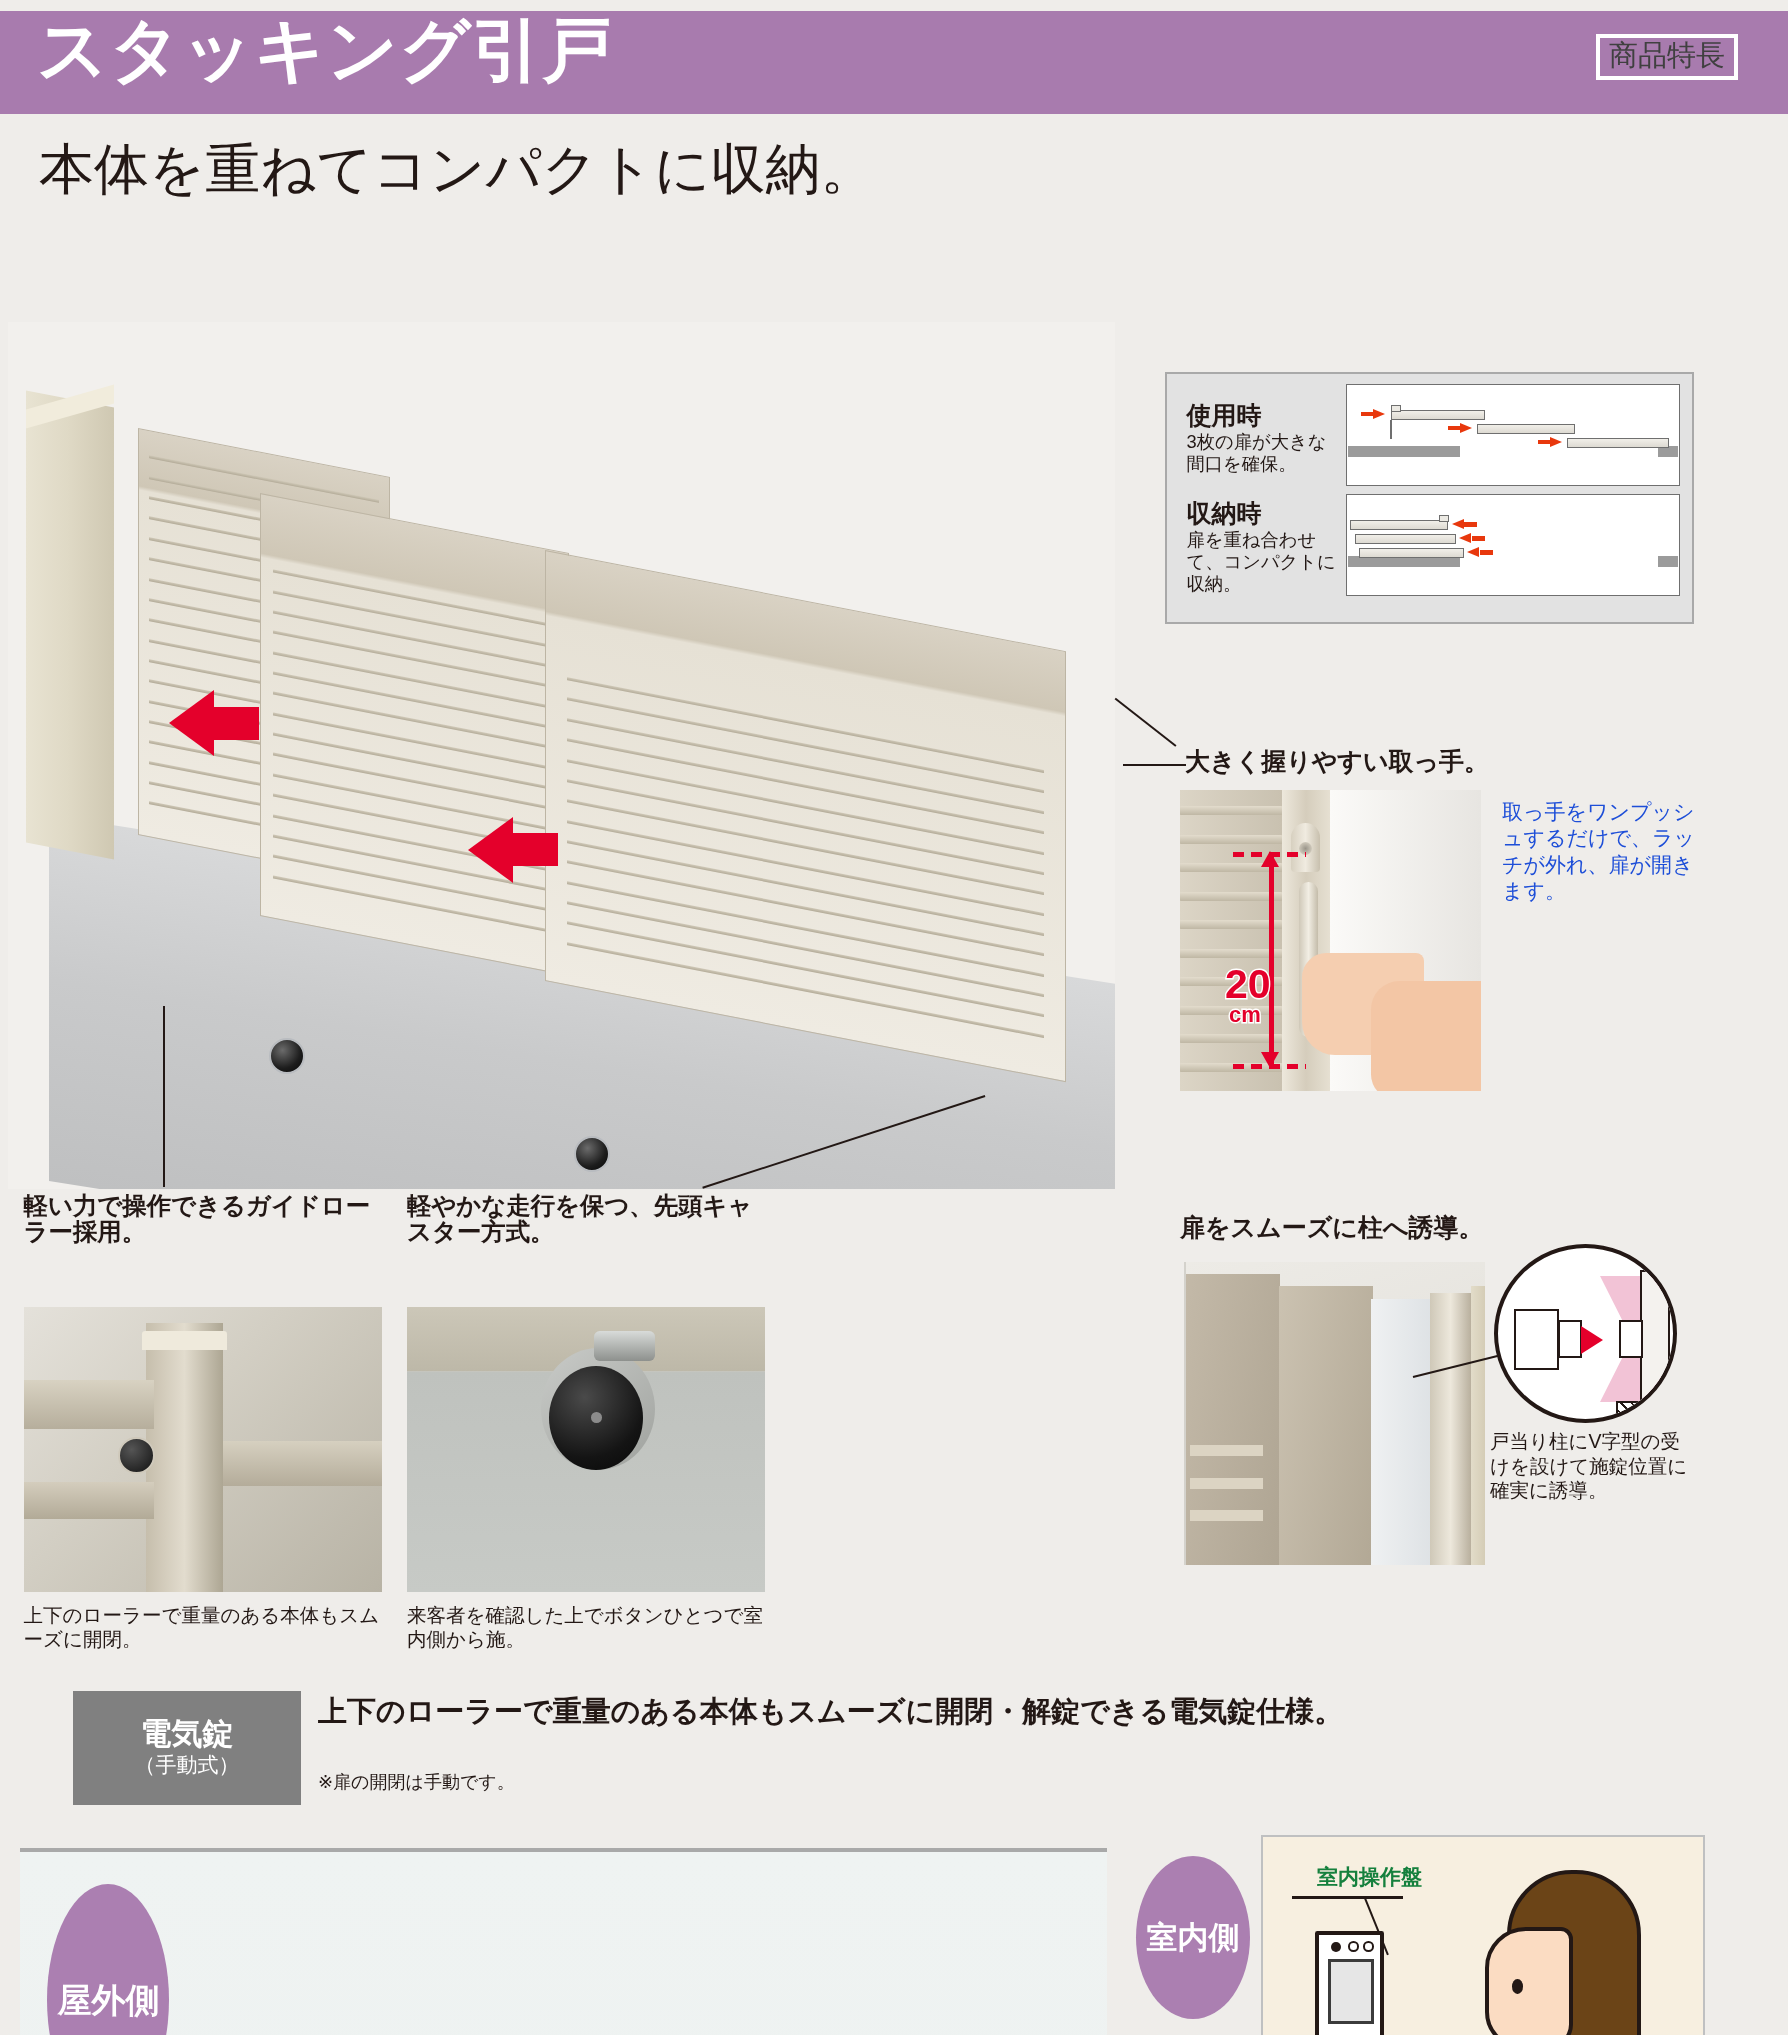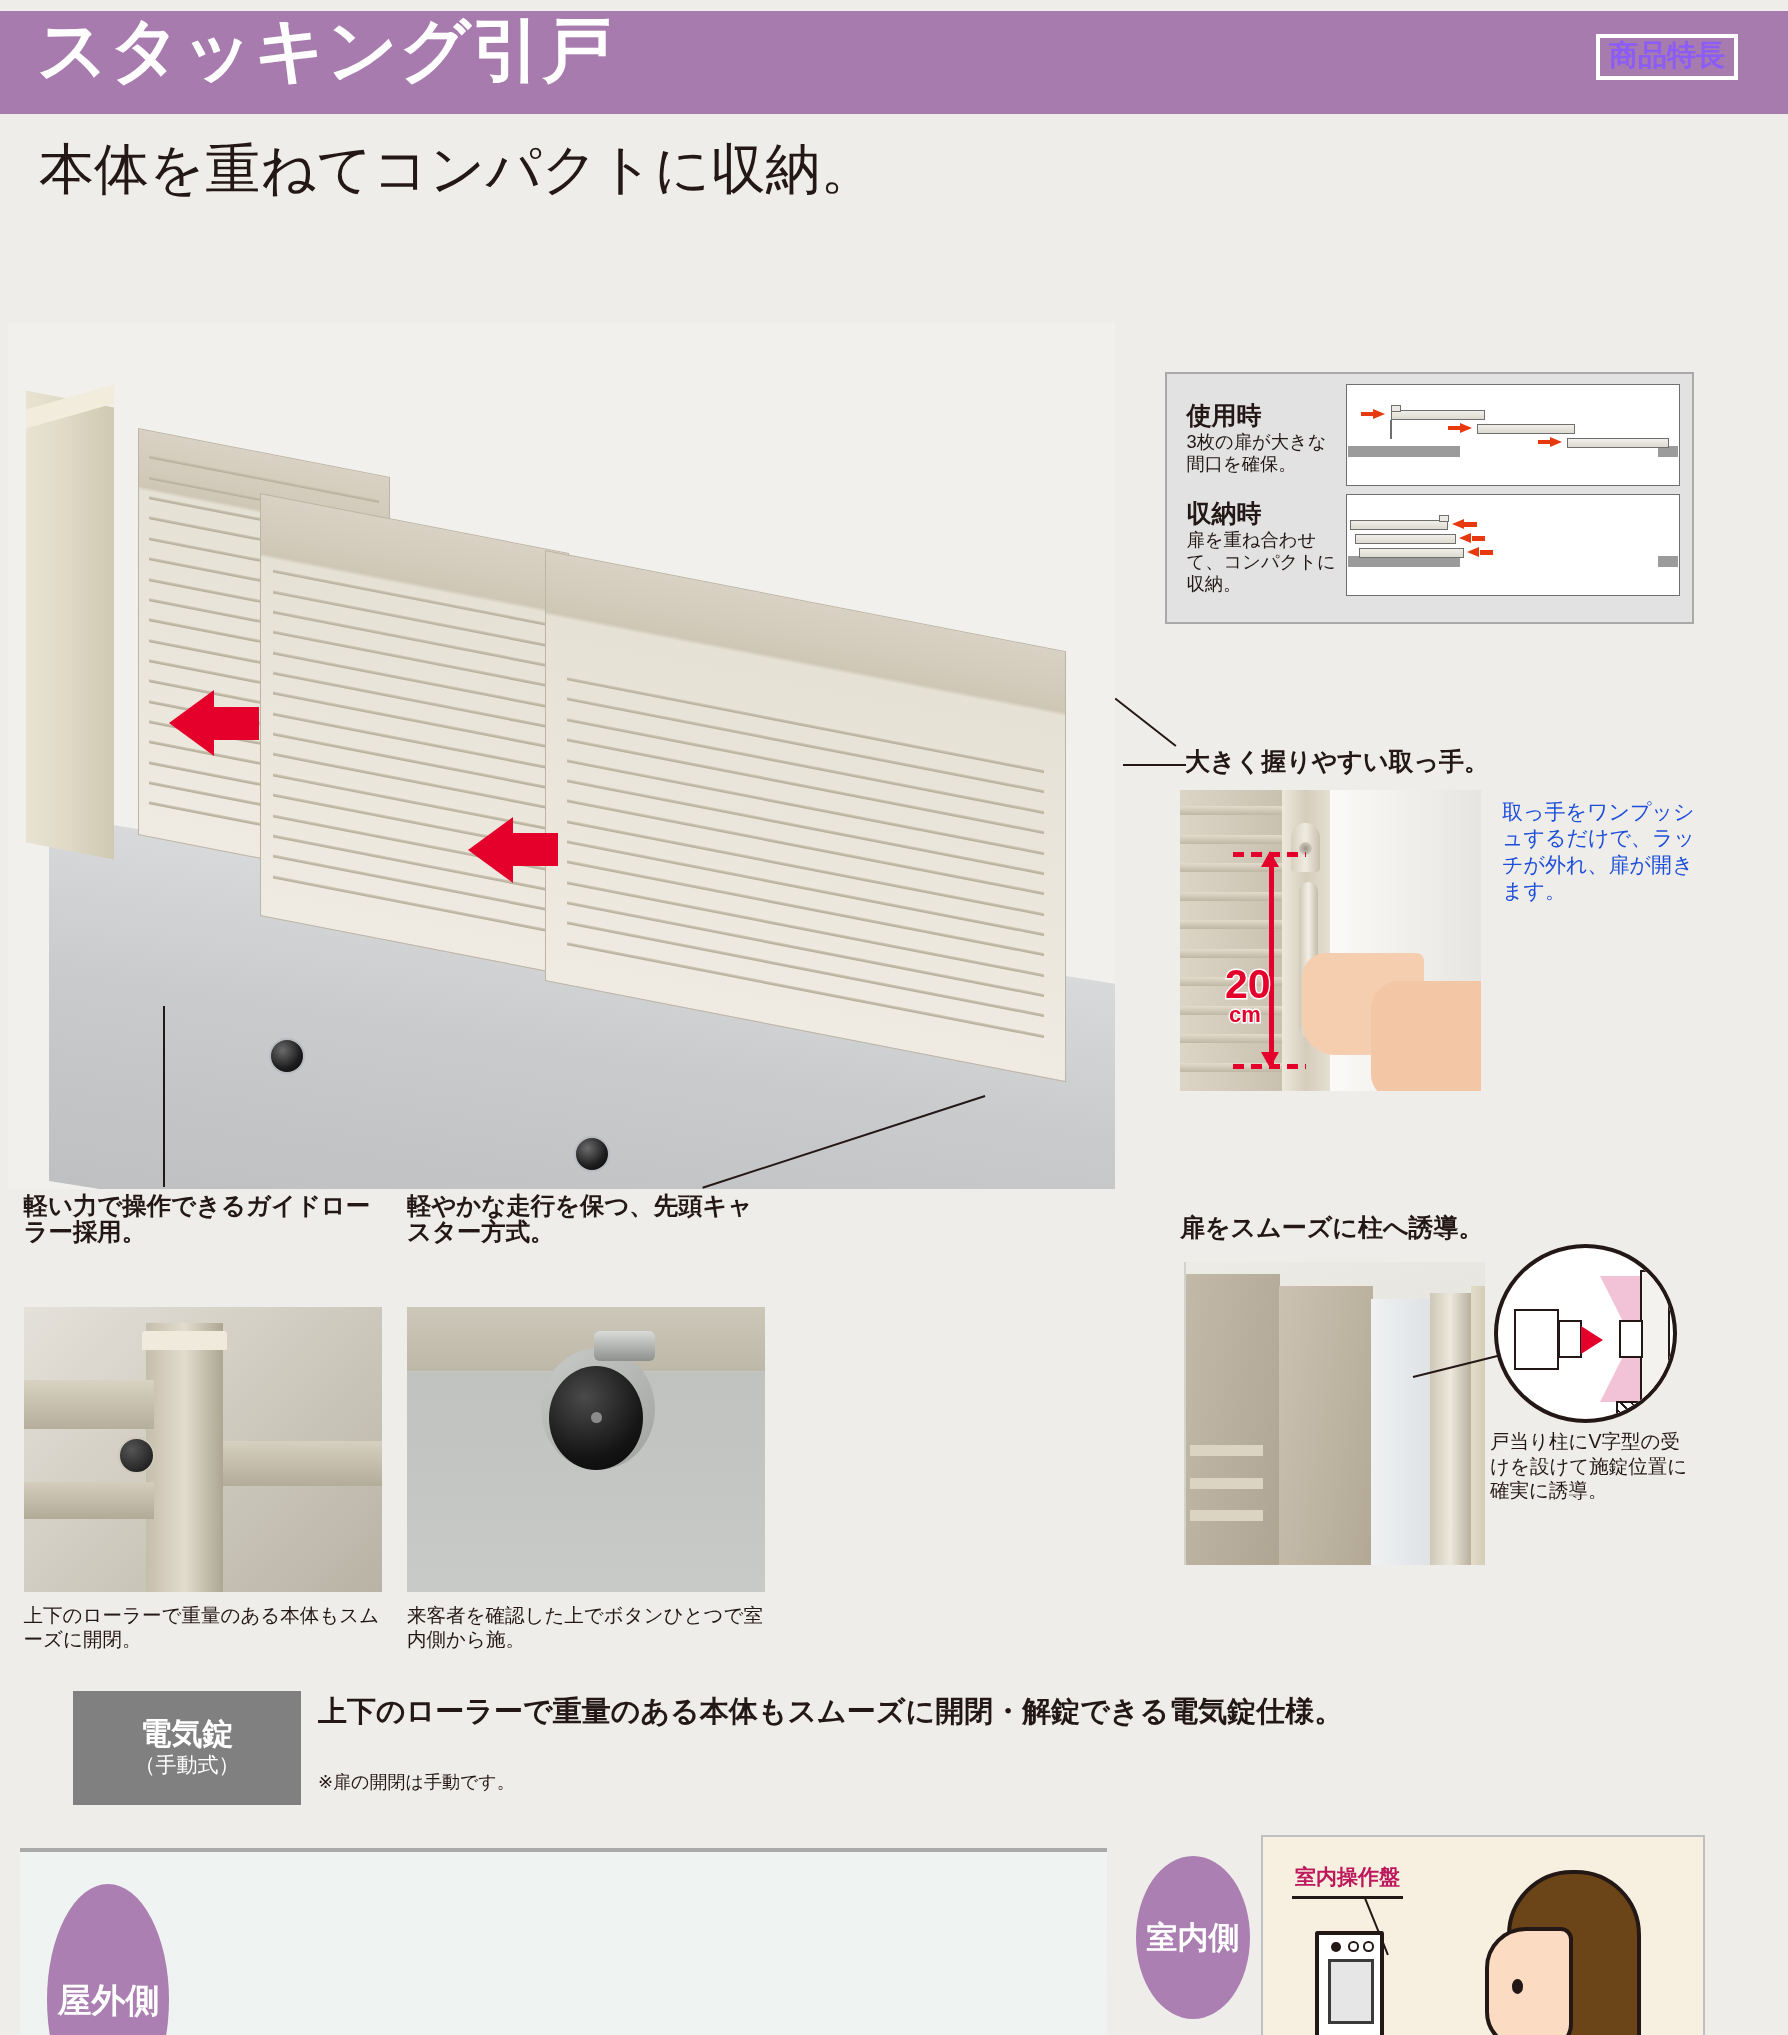--- a/index.html
+++ b/index.html
@@ -19,21 +19,21 @@
     background:#A87BAE;
   }
   #header-title {
     left:37px; top:14.7px;
     font-size:70px; font-weight:bold; color:#fff;
     letter-spacing:0.8px; line-height:1;
   }
   #header-badge {
     right:51px; top:34px;
     border:4.5px solid #fff; padding:3.3px 9px 5.7px;
-    font-size:29px; font-weight:bold; color:#8b5cf6; line-height:1;
+    font-size:29px; font-weight:normal; color:#404040; line-height:1;
   }
   #subtitle {
     left:39px; top:142px;
     font-size:55px; font-weight:normal; color:#231815; line-height:1;
   }
 
   
   #hero-photo { left:8.1px; top:322px; width:1107px; height:867px; overflow:hidden; }
   .hero-bg { left:0; top:0; width:100%; height:100%; background:#F2F0ED; }
   .hero-ground {
@@ -169,21 +169,21 @@
   #scene-photo {
     left:20.4px; top:1848px; width:1087px; height:792px;
     background:linear-gradient(180deg,#EFF3F2 0%,#EEF2F1 38%,#E4E0CF 39%,#D9D3BE 100%);
     border-top:4.1px solid #A9A9A9; overflow:hidden;
   }
   .badge-ellipse {
     border-radius:50%; background:#AB7FB1; color:#fff;
     display:flex; align-items:center; justify-content:center;
     font-weight:bold; line-height:1;
   }
-  .lbl-black { font-size:21px; font-weight:bold; color:#be185d; line-height:1; }
+  .lbl-black { font-size:21px; font-weight:bold; color:#15803d; line-height:1;margin-left:22px; }
 
   
   #indoor-illu {
     left:1261px; top:1835px; width:444px; height:383px;
     background:#F7EFE0; border:2.4px solid #BFC0C1; overflow:hidden;
   }
   #indoor-badge { left:1136px; top:1856px; width:114px; height:163px; font-size:31px; }
 </style>
 </head>
 <body>

